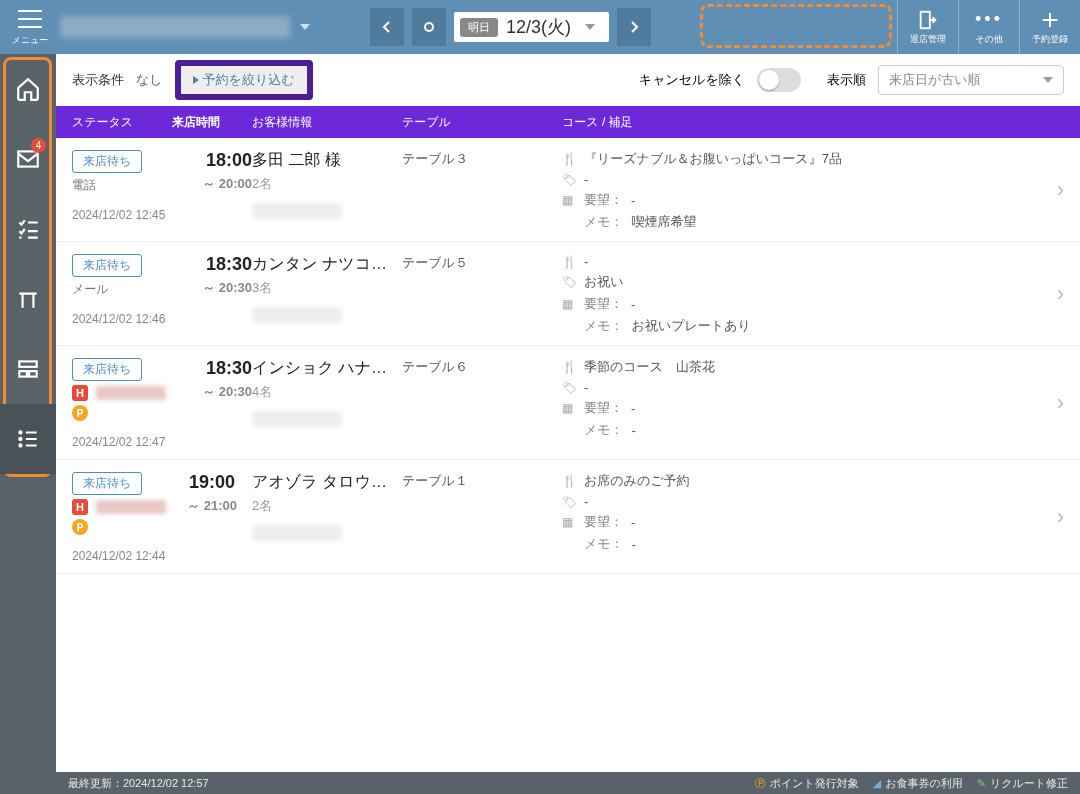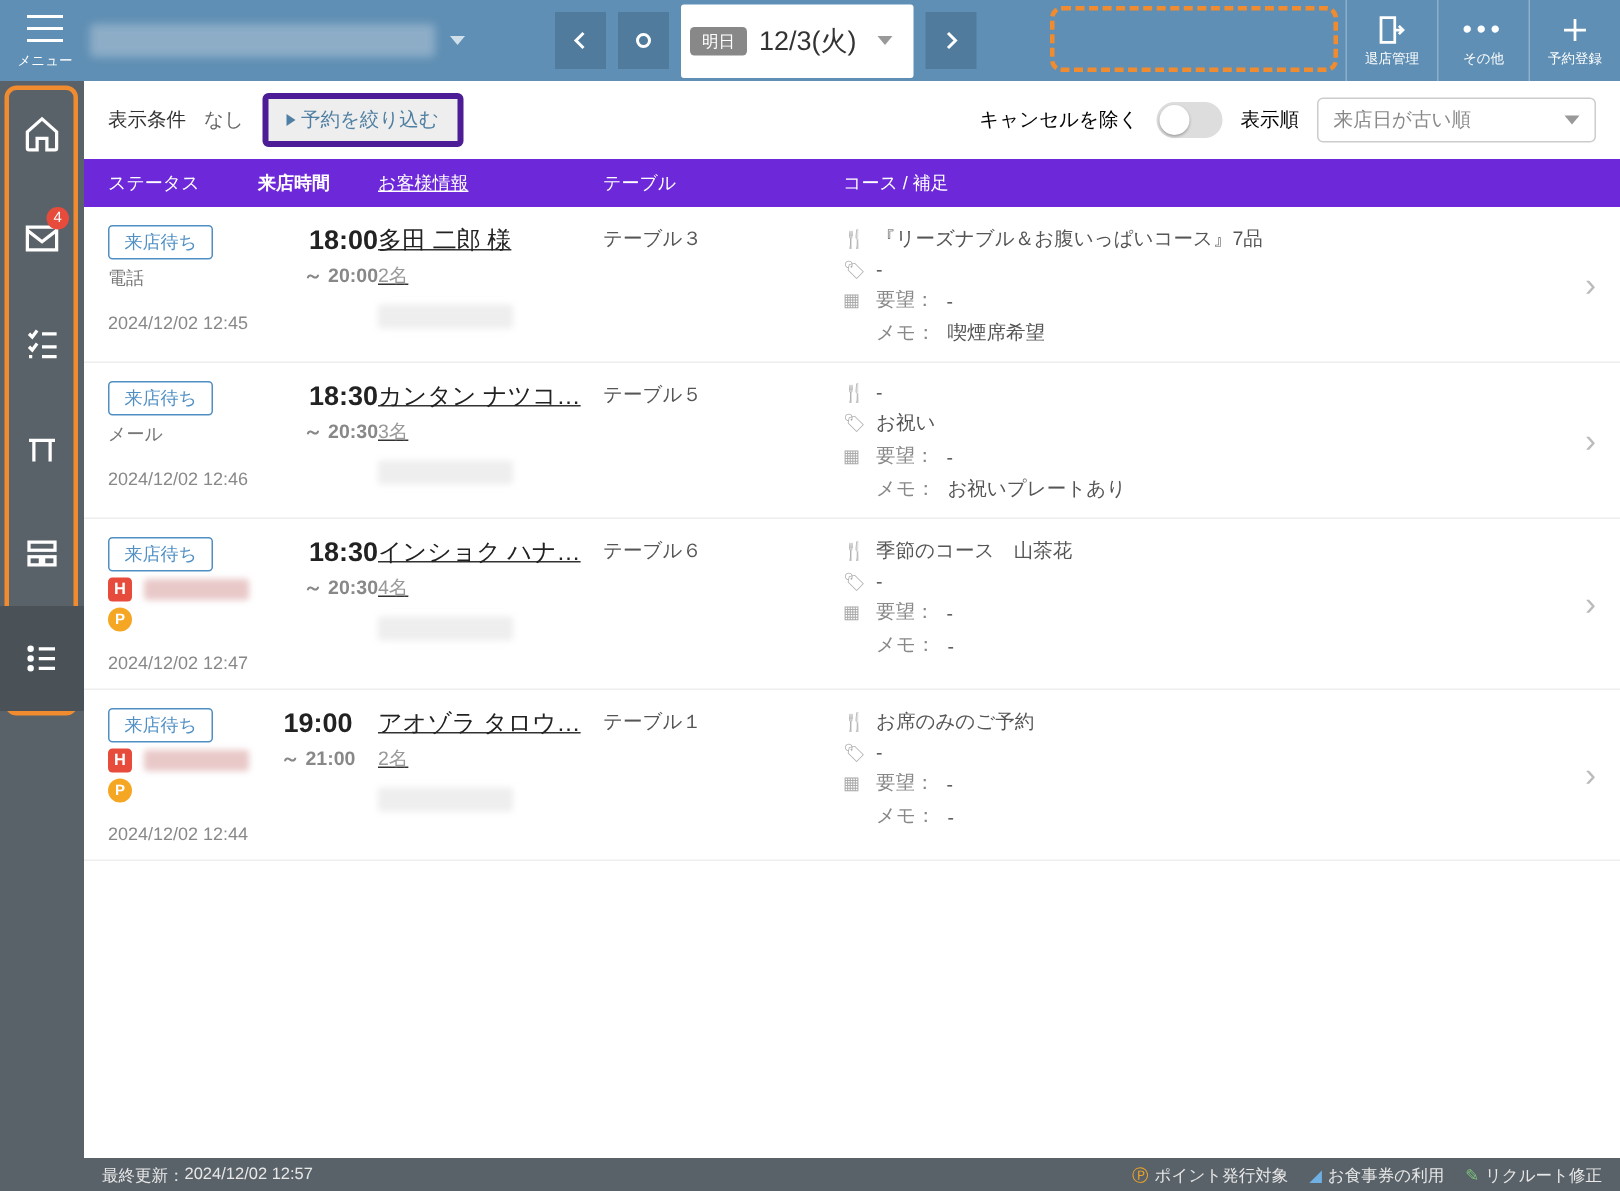--- a/index.html
+++ b/index.html
@@ -9,21 +9,21 @@
   .top-bar { height: 54px; background: #5f8fb4; display: flex; align-items: center; color: #fff; }
   .menu-btn { width: 60px; height: 54px; display: flex; flex-direction: column; align-items: center; justify-content: center; gap: 2px; }
   .hamburger { width: 24px; height: 2px; background: #fff; margin: 2px 0; }
   .menu-label { font-size: 9px; margin-top: 2px; }
   .store-select { flex: 0 0 300px; display: flex; align-items: center; gap: 4px; }
   .store-blur { width: 230px; height: 22px; background: #8dadc7; border-radius: 3px; filter: blur(3px); }
   .caret { width: 0; height: 0; border-left: 5px solid transparent; border-right: 5px solid transparent; border-top: 6px solid #cfe0eb; margin-left: 6px; }
   .date-nav { display: flex; align-items: center; gap: 8px; margin-left: 10px; }
   .navsq { width: 34px; height: 38px; background: #507b9c; display: flex; align-items: center; justify-content: center; font-size: 18px; color: #fff; }
   .dot { width: 10px; height: 10px; border: 2px solid #fff; border-radius: 50%; }
-  .date-pill { height: 49px; background: #fff; border-radius: 2px; display: flex; align-items: center; padding: 0 14px 0 6px; gap: 8px; }
+  .date-pill { height: 30px; background: #fff; border-radius: 2px; display: flex; align-items: center; padding: 0 14px 0 6px; gap: 8px; }
   .badge { background: #888; color: #fff; font-size: 11px; padding: 2px 8px; border-radius: 3px; }
   .date-txt { color: #333; font-size: 18px; font-weight: 500; }
   .dashed-box { position: absolute; left: 700px; top: 4px; width: 192px; height: 44px; border: 3px dashed #f08b2f; border-radius: 8px; }
   .top-right { margin-left: auto; display: flex; align-items: stretch; height: 54px; }
   .hdr-btn { width: 60px; display: flex; flex-direction: column; align-items: center; justify-content: center; gap: 2px; color: #fff; }
   .hdr-btn .lbl { font-size: 9px; }
   .ico { width: 22px; height: 22px; display: flex; align-items: center; justify-content: center; }
   .ico svg { stroke: #fff; fill: none; stroke-width: 2; }
   .sep-v { width: 1px; background: rgba(255,255,255,.3); }
 
@@ -33,32 +33,32 @@
   .sitem { width: 56px; height: 70px; display: flex; align-items: center; justify-content: center; position: relative; }
   .sitem.active { background: #4a5258; }
   .sitem svg { stroke: #fff; fill: none; stroke-width: 2; }
   .nbadge { position: absolute; top: 14px; right: 10px; background: #e64b3c; color: #fff; font-size: 10px; width: 15px; height: 15px; border-radius: 50%; display: flex; align-items: center; justify-content: center; }
 
   
   .content { position: absolute; left: 56px; top: 54px; right: 0; bottom: 22px; background: #fff; overflow: hidden; }
   .filter-row { height: 52px; display: flex; align-items: center; padding: 0 16px; gap: 12px; font-size: 13px; }
   .filter-label { color: #333; }
   .filter-val { color: #666; }
-  .filter-btn { background: #eee; border: 4px solid #4c1d95; border-radius: 4px; padding: 5px 12px; color: #4f7fa2; font-size: 13px; display: flex; align-items: center; gap: 4px; }
+  .filter-btn { background: #eee; border: 6px solid #4c1d95; border-radius: 4px; padding: 5px 12px; color: #4f7fa2; font-size: 13px; display: flex; align-items: center; gap: 4px; }
   .tri { width: 0; height: 0; border-top: 4px solid transparent; border-bottom: 4px solid transparent; border-left: 6px solid #4f7fa2; }
   .spacer { flex: 1; }
   .toggle { width: 44px; height: 24px; background: #ddd; border-radius: 12px; position: relative; }
   .tknob { width: 20px; height: 20px; background: #fff; border-radius: 50%; position: absolute; top: 2px; left: 2px; box-shadow: 0 1px 2px rgba(0,0,0,.3); }
   .sort-sel { width: 186px; height: 30px; border: 1px solid #ccc; border-radius: 4px; display: flex; align-items: center; padding: 0 10px; color: #888; justify-content: space-between; }
 
   
   .thead { height: 32px; background: #6d28d9; color: #fff; display: flex; align-items: center; font-size: 12px; padding: 0 16px; }
   .col-status { width: 100px; }
   .col-time { width: 80px; font-weight: bold; }
-  .col-cust { width: 150px; text-decoration: underline; }
+  .col-cust { width: 150px; }
   .col-table { width: 160px; }
   .col-course { flex: 1; }
 
   
   .rows { }
   .row { display: flex; padding: 12px 16px 10px; border-bottom: 1px solid #eee; position: relative; }
   .col { display: flex; flex-direction: column; gap: 4px; font-size: 13px; color: #333; }
   .status-chip { border: 1px solid #4f8fc4; color: #4f8fc4; font-size: 12px; padding: 2px 10px; border-radius: 3px; width: fit-content; }
   .via { color: #777; font-size: 12px; }
   .blur-tag { width: 70px; height: 14px; background: #e9c8c8; border-radius: 2px; filter: blur(2px); display:inline-block; vertical-align:middle; margin-left:4px;}
@@ -196,21 +196,21 @@
     <span class="filter-val">なし</span>
     <div class="filter-btn">
       <span class="tri"></span>
       <span>予約を絞り込む</span>
     </div>
     <div class="spacer"></div>
     <span>キャンセルを除く</span>
     <div class="toggle">
         <div class="tknob"></div>
       </div>
-    <span style="">表示順</span>
+    <span style="margin-left:14px">表示順</span>
     <div class="sort-sel">
       <span>来店日が古い順</span>
       <div class="caret" style="border-top-color:#999"></div>
     </div>
   </div>
 
   <div class="thead">
     <div class="col-status">ステータス</div>
     <div class="col-time">来店時間</div>
     <div class="col-cust">お客様情報</div>

